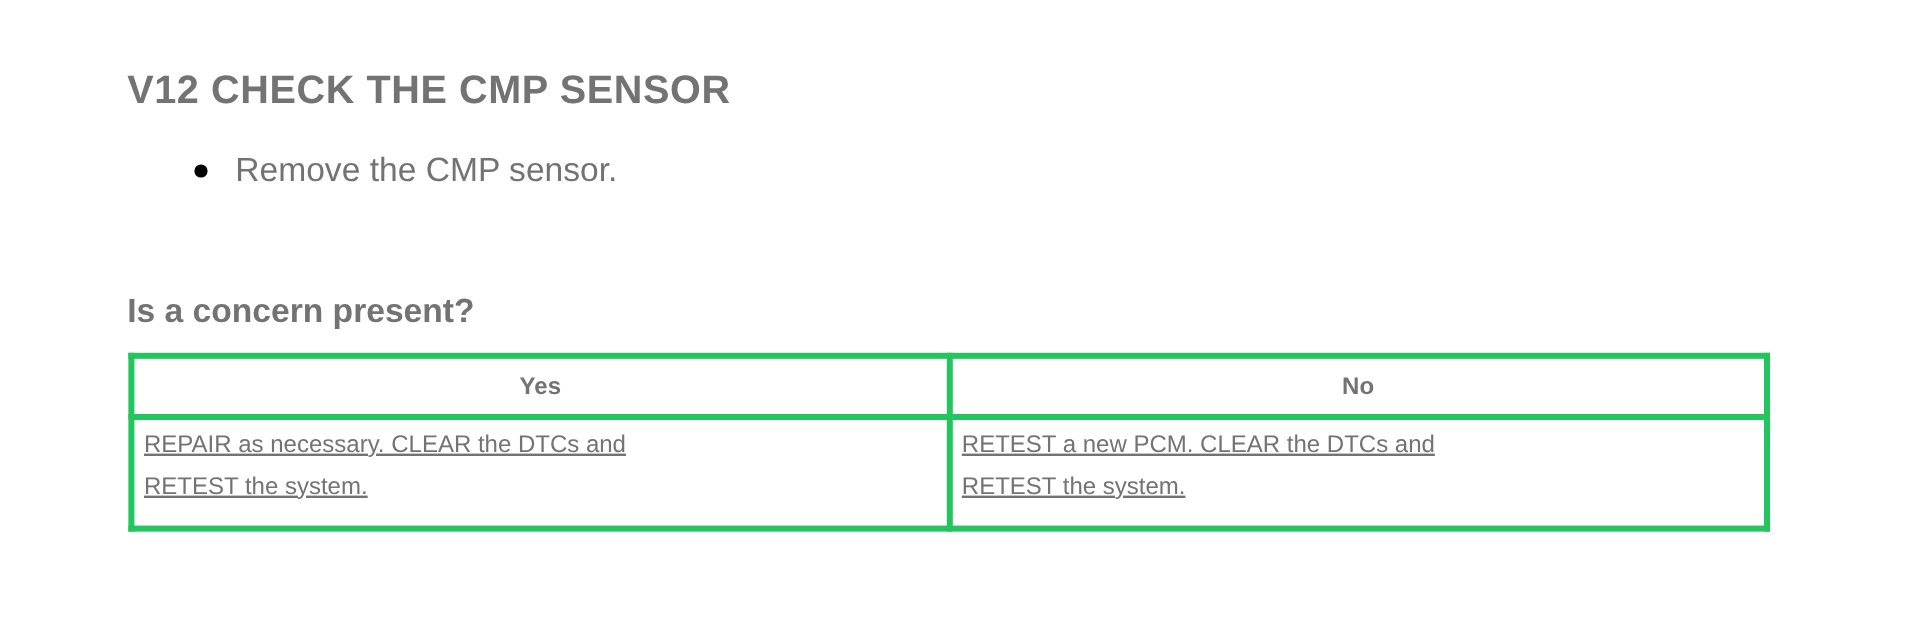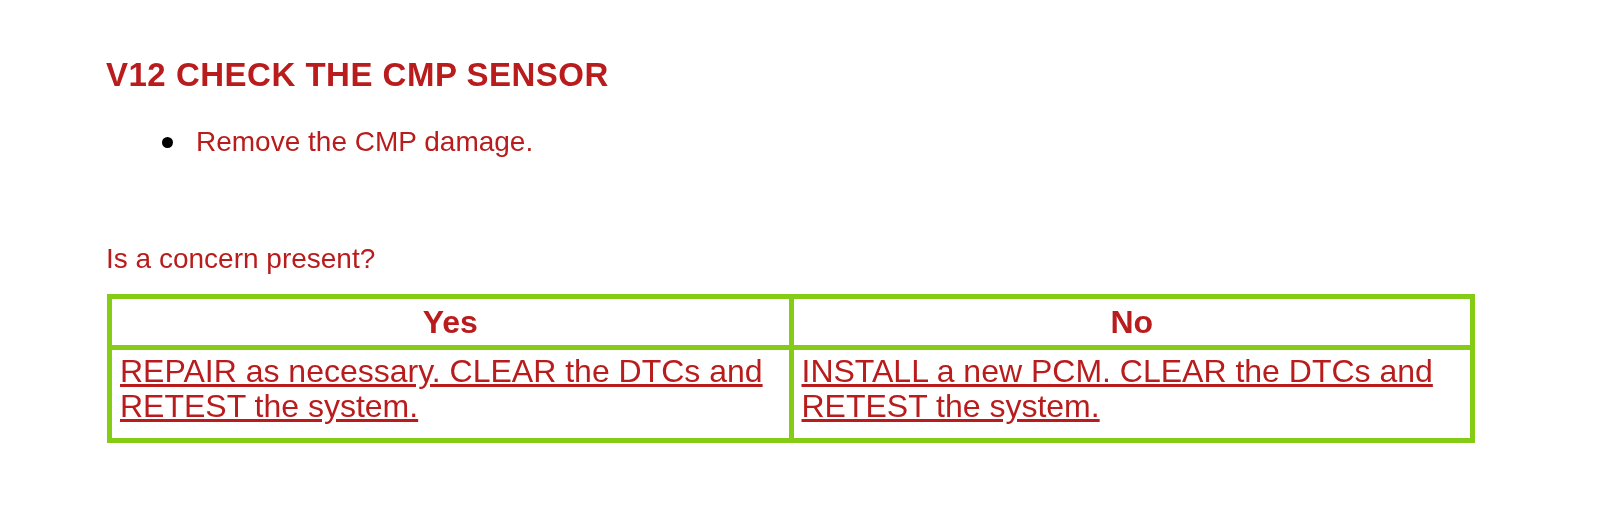--- a/index.html
+++ b/index.html
@@ -5,21 +5,21 @@
   html, body {
     margin: 0;
     padding: 0;
     background: #ffffff;
   }
   .page {
     position: relative;
     width: 1600px;
     height: 526px;
     background: #ffffff;
-    color: #b91c1c;
+    color: #737373;
     font-family: "Liberation Sans", sans-serif;
     overflow: hidden;
   }
   .title {
     position: absolute;
     left: 106px;
     top: 34px;
     font-size: 33px;
     font-weight: bold;
     letter-spacing: 0.5px;
@@ -48,35 +48,35 @@
     width: 11px;
     height: 11px;
     border-radius: 50%;
     background: #000000;
   }
   .question {
     position: absolute;
     left: 106px;
     top: 243px;
     font-size: 28px;
-    font-weight: normal;
+    font-weight: bold;
     white-space: nowrap;
   }
   table.decision-table {
     position: absolute;
     left: 107px;
     top: 294px;
     width: 1368px;
     border-collapse: collapse;
     table-layout: fixed;
   }
   table.decision-table th,
   table.decision-table td {
-    border: 5px solid #84cc16;
-    font-size: 32px;
+    border: 5px solid #22c55e;
+    font-size: 20px;
     background: #ffffff;
   }
   table.decision-table th {
     font-weight: bold;
     text-align: center;
     height: 46px;
     padding: 0;
   }
   table.decision-table td {
     vertical-align: top;
@@ -89,38 +89,38 @@
 </style>
 </head>
 <body>
 
 <div class="page">
 
   <h1 class="title">V12 CHECK THE CMP SENSOR</h1>
 
   <ul class="bullet-list">
     <li>
-      <span>Remove the CMP damage.</span>
+      <span>Remove the CMP sensor.</span>
     </li>
   </ul>
 
   <div class="question">Is a concern present?</div>
 
   <table class="decision-table">
     <tbody>
       <tr>
         <th>Yes</th>
         <th>No</th>
       </tr>
       <tr>
         <td>
           <div>REPAIR as necessary. CLEAR the DTCs and</div>
           <div>RETEST the system.</div>
         </td>
         <td>
-          <div>INSTALL a new PCM. CLEAR the DTCs and</div>
+          <div>RETEST a new PCM. CLEAR the DTCs and</div>
           <div>RETEST the system.</div>
         </td>
       </tr>
     </tbody>
   </table>
 
 </div>
 
 </body></html>

